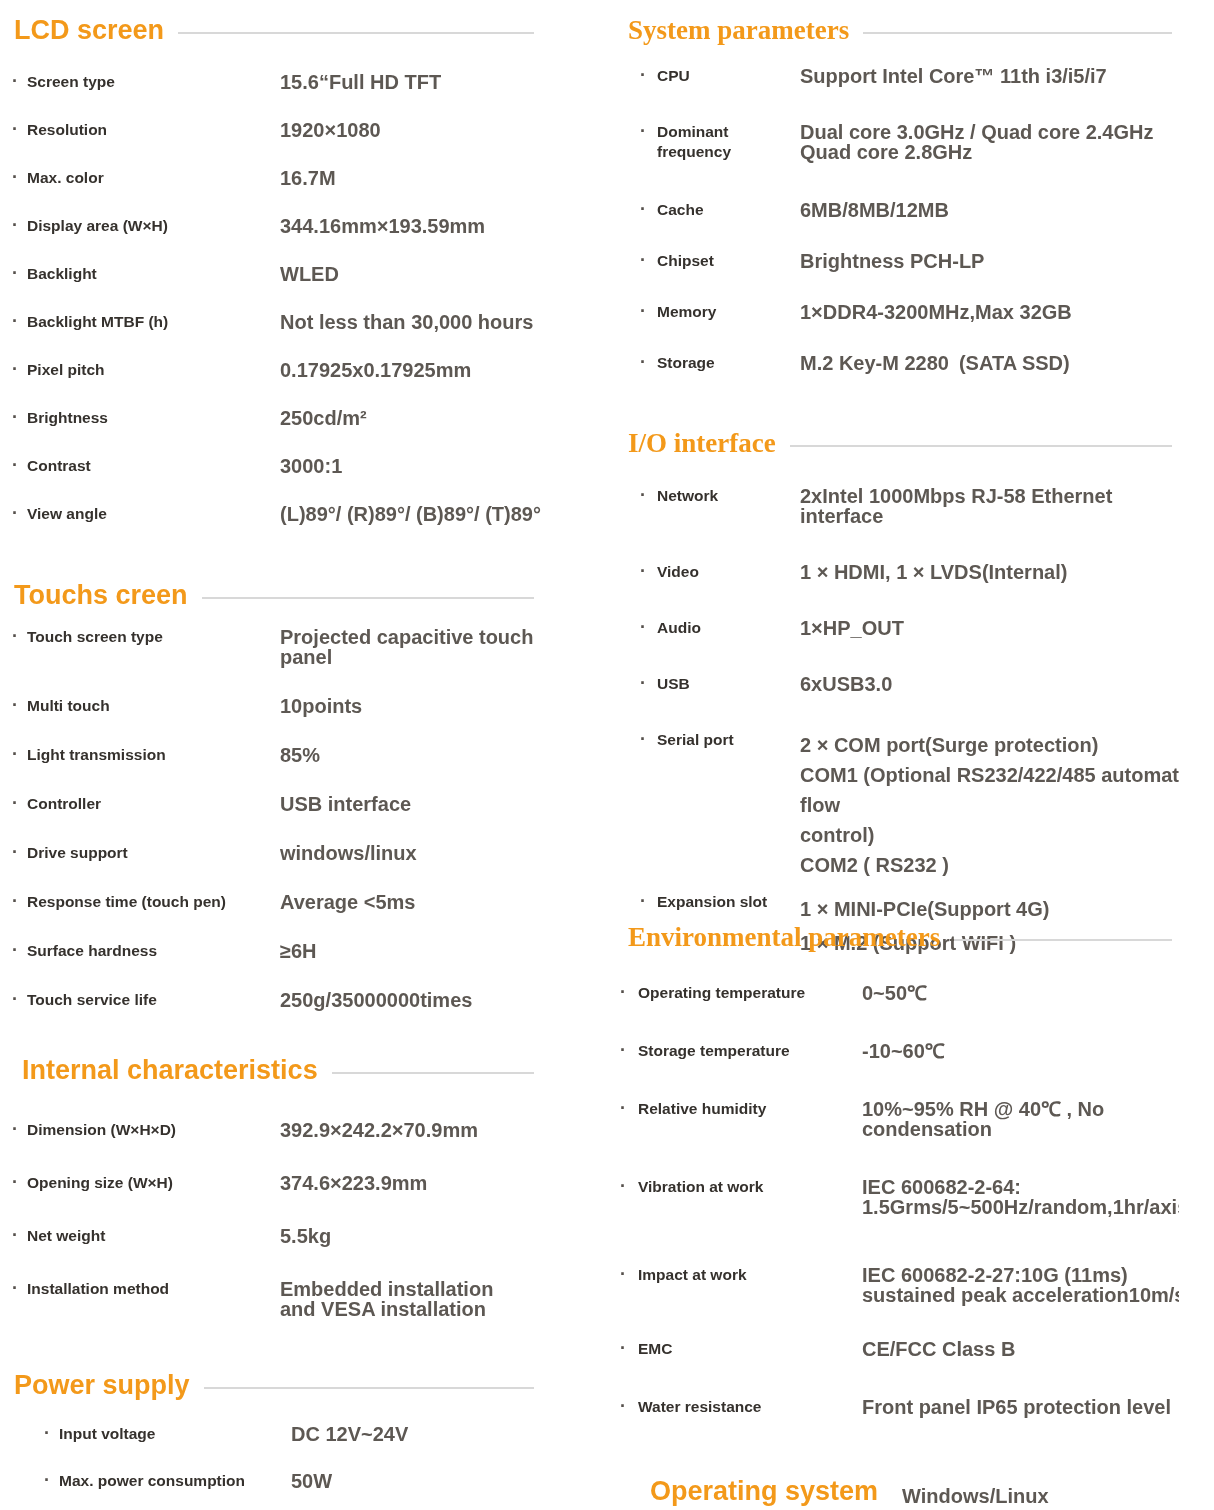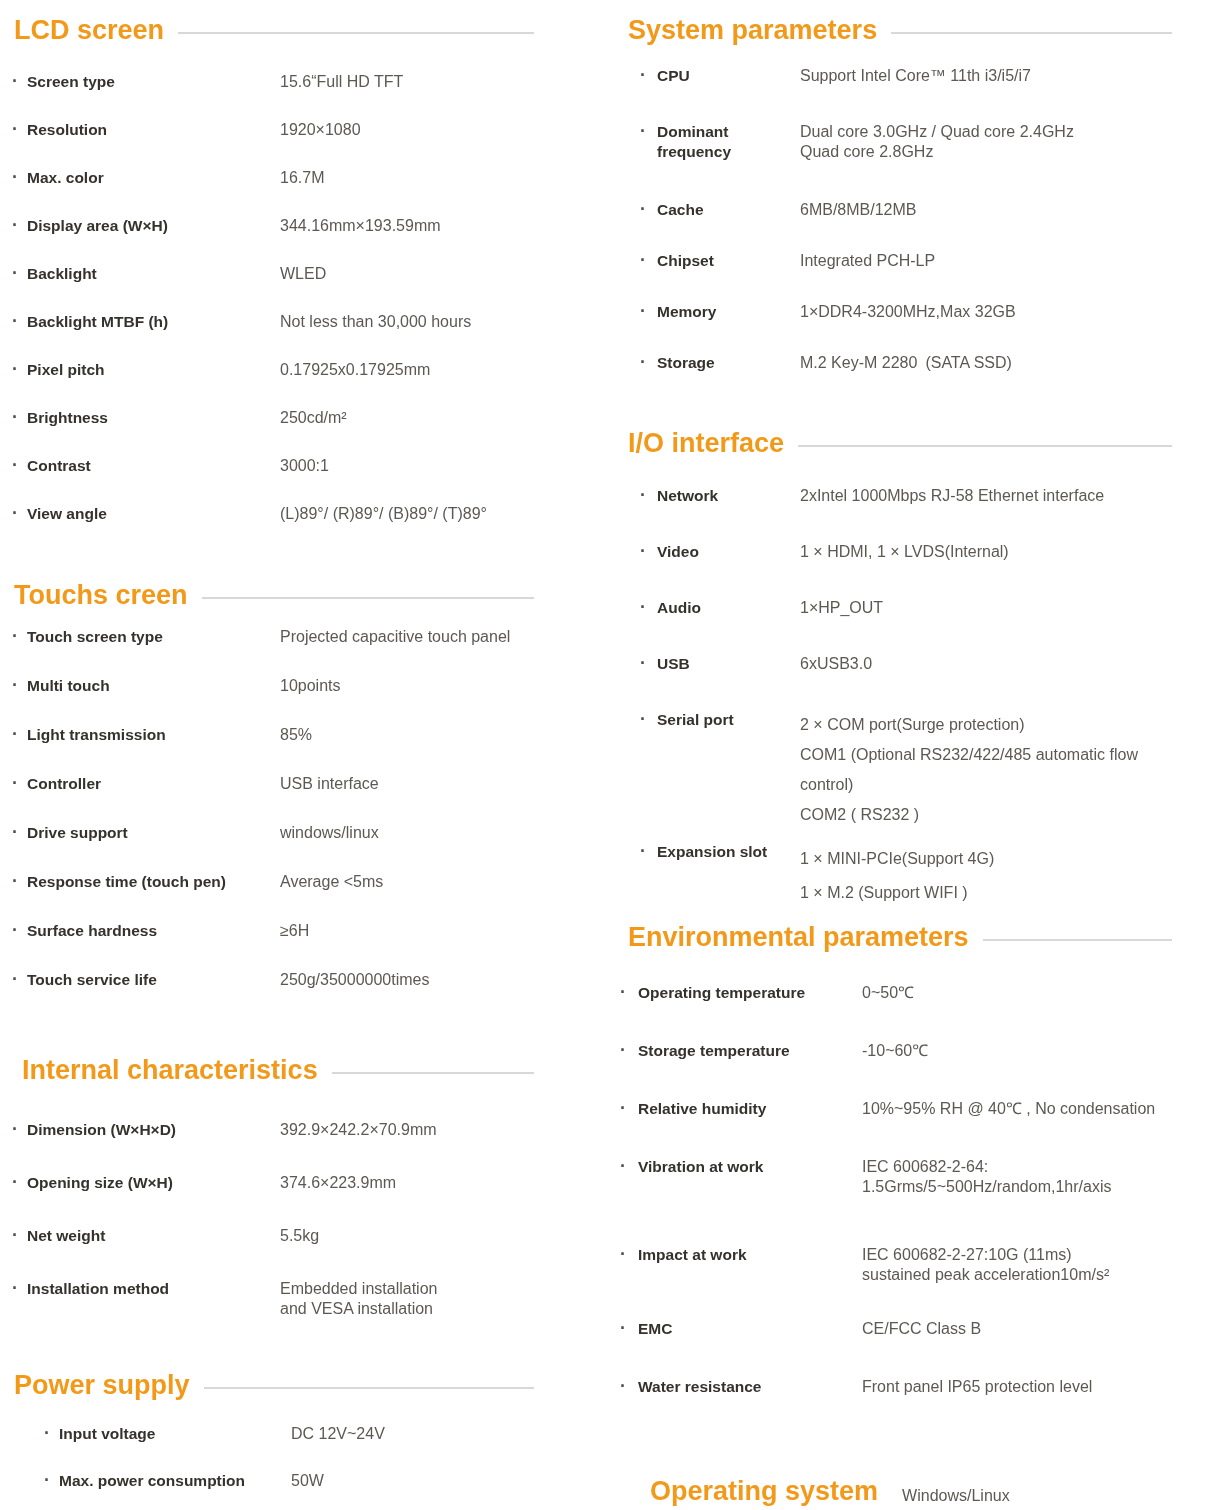--- a/index.html
+++ b/index.html
@@ -10,35 +10,35 @@
 
   .sec { position:absolute; }
   .sec-head { display:flex; align-items:center; }
   .sec-title { font-size:27px; font-weight:700; color:var(--accent); line-height:35px; white-space:nowrap; }
   .sec-rule { flex:1; height:2px; background:var(--line); margin-left:14px; margin-top:4px; }
 
   .rows { }
   .row { display:grid; align-items:start; }
   .bullet { font-weight:700; font-size:18px; line-height:19px; color:#55504b; }
   .lab { font-weight:700; font-size:15.5px; line-height:20px; color:var(--label); white-space:pre-line; }
-  .val { font-weight:400; font-size:16px; line-height:20px; color:var(--value); white-space:pre-line; }
+  .val { font-weight:700; font-size:20px; line-height:20px; color:var(--value); white-space:pre-line; }
 
   
   .sec-lcd, .sec-touch, .sec-phys, .sec-power { left:10px; width:560px; }
   .sec-lcd .sec-head, .sec-touch .sec-head, .sec-power .sec-head { width:524px; padding-left:4px; }
   .sec-phys .sec-head { width:524px; padding-left:12px; }
   .sec-lcd .row, .sec-touch .row, .sec-phys .row { grid-template-columns:15px 253px 1fr; padding-left:2px; }
   .sec-lcd   { top:13px; }   .sec-lcd .rows   { margin-top:24px; } .sec-lcd .row   { margin-bottom:28px; }
   .sec-touch { top:578px; }  .sec-touch .rows { margin-top:14px; } .sec-touch .row { margin-bottom:29px; }
   .sec-phys  { top:1053px; } .sec-phys .rows  { margin-top:32px; } .sec-phys .row  { margin-bottom:33px; }
   .sec-power { top:1368px; } .sec-power .rows { margin-top:21px; } .sec-power .row { margin-bottom:27px; grid-template-columns:15px 232px 1fr; padding-left:34px; }
 
   
   .sec-system, .sec-io, .sec-env { left:617px; width:583px; }
-  .sec-system .sec-head, .sec-io .sec-head, .sec-env .sec-head { width:555px; padding-left:11px; }
+  .sec-system .sec-head, .sec-io .sec-head, .sec-env .sec-head { width:555px; padding-left:11px;font-family:Liberation Serif, serif; }
   .sec-system .row, .sec-io .row { grid-template-columns:17px 143px 1fr; padding-left:23px; }
   .sec-env .row { grid-template-columns:18px 224px 1fr; padding-left:3px; }
   .sec-system { top:13px; }  .sec-system .rows { margin-top:18px; } .sec-system .row { margin-bottom:31px; }
   .sec-system .row.gap-lg { margin-bottom:36px; }
   .sec-system .row.gap-xl { margin-bottom:38px; }
   .sec-io  { top:426px; }  .sec-io .rows  { margin-top:25px; } .sec-io .row  { margin-bottom:36px; }
   .sec-io .row.serial { margin-bottom:12px; }
   .sec-io .row.serial .val { line-height:30px; }
   .sec-io .row.expansion .val { line-height:34px; }
   .sec-env { top:920px; }  .sec-env .rows { margin-top:28px; } .sec-env .row { margin-bottom:38px; }
@@ -230,21 +230,21 @@
 Quad core 2.8GHz</span>
         </div>
       <div class="row">
           <span class="bullet">·</span>
           <span class="lab">Cache</span>
           <span class="val">6MB/8MB/12MB</span>
         </div>
       <div class="row">
           <span class="bullet">·</span>
           <span class="lab">Chipset</span>
-          <span class="val">Integrated PCH-LP</span>
+          <span class="val">Brightness PCH-LP</span>
         </div>
       <div class="row">
           <span class="bullet">·</span>
           <span class="lab">Memory</span>
           <span class="val">1×DDR4-3200MHz,Max 32GB</span>
         </div>
       <div class="row">
           <span class="bullet">·</span>
           <span class="lab">Storage</span>
           <span class="val">M.2 Key-M 2280 (SATA SSD)</span>

